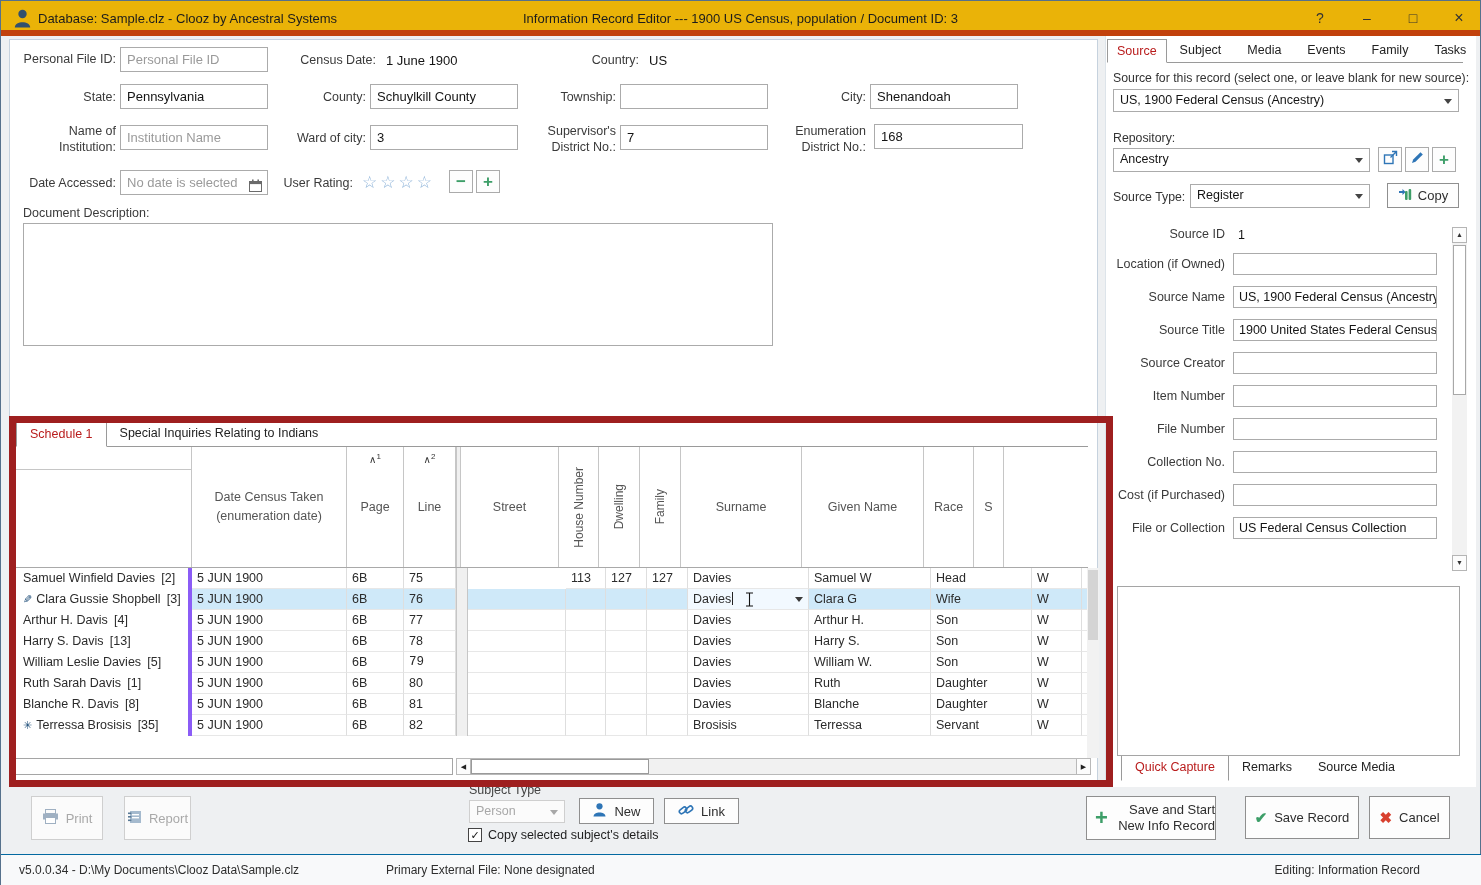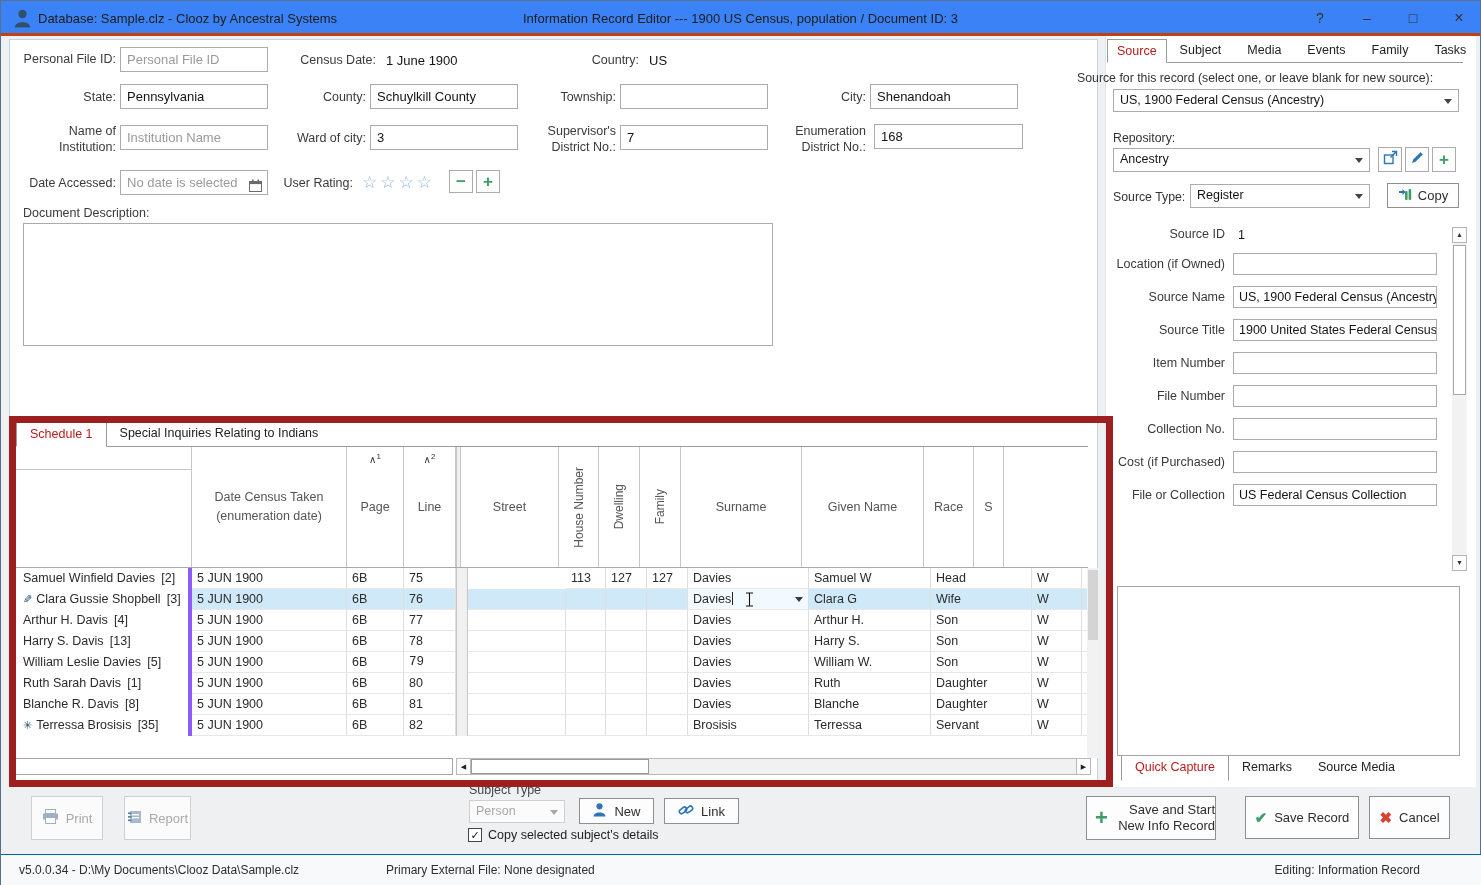--- a/index.html
+++ b/index.html
@@ -1,20 +1,20 @@
 <!DOCTYPE html>
 <html><head>
 <meta charset="utf-8">
 <style>
   *{margin:0;padding:0;box-sizing:border-box}
   html,body{width:1481px;height:885px;font-family:"Liberation Sans",sans-serif;background:#eef0f2;overflow:hidden}
   #window{position:relative;width:1481px;height:885px;background:#eef0f2;border:1px solid #56718c}
   .a{position:absolute}
   
-  .titlebar{left:0;top:0;width:100%;height:35px;background:#3b82f6;border-bottom:3px solid #c2410c}
+  .titlebar{left:0;top:0;width:100%;height:35px;background:#eab308;border-bottom:6px solid #c2410c}
   .title-text{font-size:13px;color:#1c1c1c;line-height:35px;white-space:nowrap}
   .title-center{left:0;top:0;width:100%;text-align:center;pointer-events:none}
   .winctl{width:30px;height:28px;top:3px;text-align:center;line-height:28px;font-size:14px;color:#333;cursor:default}
   
   .panel{background:#fff;border:1px solid #c6d2de}
   
   .lbl{font-size:12.5px;color:#3a3a3a;text-align:right;line-height:1.25;white-space:pre-line}
   .val{font-size:13px;color:#141414;white-space:nowrap}
   .inp{height:25px;border:1px solid #ababab;background:#fff;font-size:13px;line-height:23px;padding:0 6px;color:#141414;white-space:nowrap;overflow:hidden}
   .ph{color:#9a9a9a}
@@ -348,21 +348,21 @@
 
   <div class="a rtabs" style="left:1106px;top:38px;width:356px;height:24px">
     <div class="rtab active" style="padding:0 9px">Source</div>
     <div class="rtab">Subject</div>
     <div class="rtab">Media</div>
     <div class="rtab">Events</div>
     <div class="rtab">Family</div>
     <div class="rtab">Tasks</div>
   </div>
 
-  <div class="a small-lbl" style="left:1076px;top:70px">Source for this record (select one, or leave blank for new source):</div>
+  <div class="a small-lbl" style="left:1112px;top:70px">Source for this record (select one, or leave blank for new source):</div>
   <div class="a combo" style="left:1112px;top:88px;width:346px;height:23px">
     <span>US, 1900 Federal Census (Ancestry)</span><span class="arr"></span>
   </div>
 
   <div class="a small-lbl" style="left:1112px;top:130px">Repository:</div>
   <div class="a combo" style="left:1112px;top:147px;width:257px;height:24px">
     <span>Ancestry</span><span class="arr"></span>
   </div>
   <div class="a sqbtn" style="left:1377px;top:146px;height:25px">
     <span><svg width="15" height="15">
@@ -401,20 +401,24 @@
         <div class="slabel">Location (if Owned)</div>
         <div class="sinput"></div>
       </div>
       <div class="srow">
         <div class="slabel">Source Name</div>
         <div class="sinput">US, 1900 Federal Census (Ancestry)</div>
       </div>
       <div class="srow">
         <div class="slabel">Source Title</div>
         <div class="sinput">1900 United States Federal Census,...</div>
+      </div>
+      <div class="srow">
+        <div class="slabel">Source Creator</div>
+        <div class="sinput"></div>
       </div>
       <div class="srow">
         <div class="slabel">Item Number</div>
         <div class="sinput"></div>
       </div>
       <div class="srow">
         <div class="slabel">File Number</div>
         <div class="sinput"></div>
       </div>
       <div class="srow">

